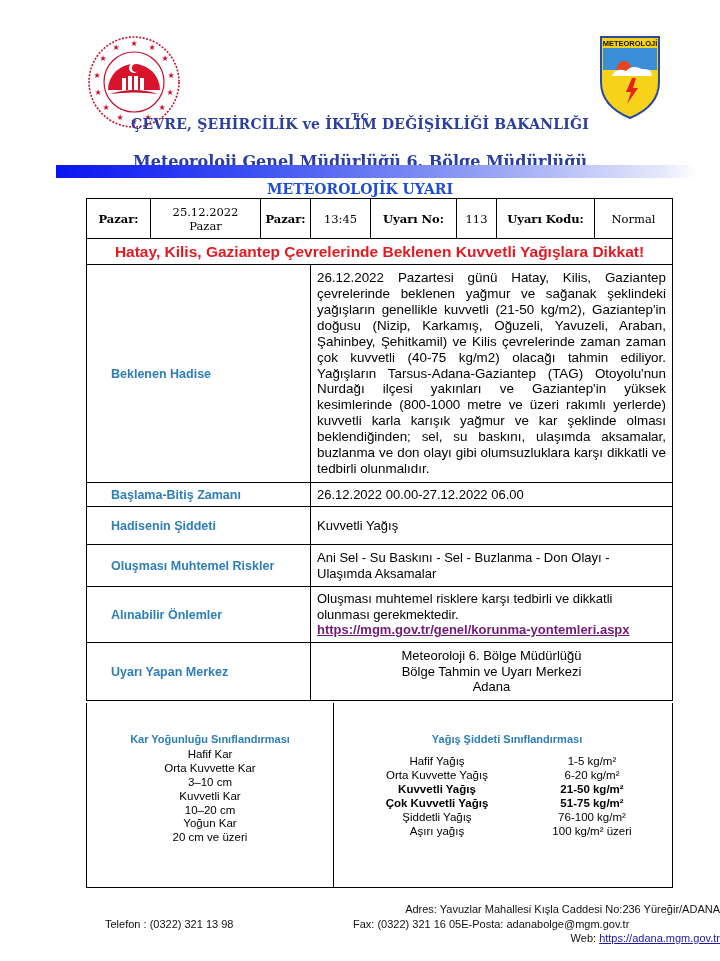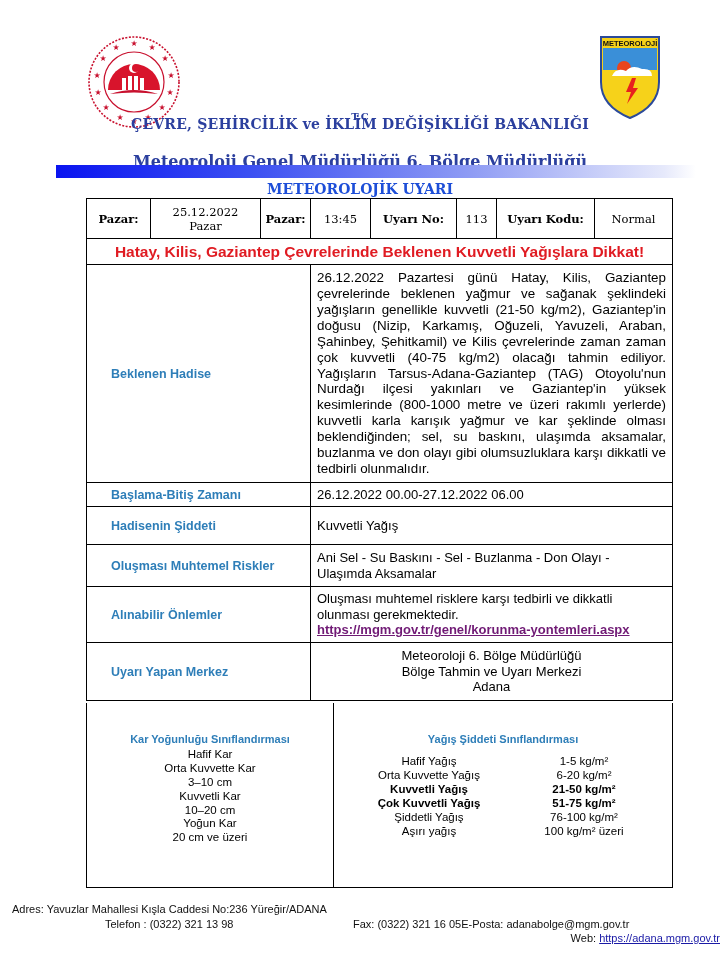--- a/index.html
+++ b/index.html
@@ -23,32 +23,32 @@
   table.main td { border: 1.5px solid #000; vertical-align: middle; }
   .info td { height: 40px; font-family: "DejaVu Serif", serif; font-size: 11.5px; text-align: center; }
   .info td.lbl { font-weight: bold; }
   .alert-row td { height: 26px; text-align: center; color: #e01b22; font-weight: bold; font-size: 15.5px; }
   .lbl-blue { color: #2e7eb8; font-weight: bold; font-size: 12.5px; padding-left: 24px; text-align: left; }
   .val { font-size: 13px; padding: 2px 6px 2px 6px; line-height: 15.5px; }
   .justify { text-align: justify; text-align-last: left; font-size: 13.4px; line-height: 15.9px; }
   .center { text-align: center; }
   a.link { color: #701a75; font-weight: bold; text-decoration: underline; }
 
-  .class-box { position: absolute; left: 86px; top: 703px; width: 587px; height: 185px; border: 1.5px solid #000; border-top: none; display: flex; }
+  .class-box { position: absolute; left: 86px; top: 703px; width: 587px; height: 185px; border: 1.5px solid #000; border-top: none; display: flex; gap: 8px; }
   .class-left { width: 247px; border-right: 1.5px solid #000; text-align: center; padding-top: 30px; font-size: 11.5px; line-height: 13.9px; }
   .class-right { flex: 1; padding-top: 30px; font-size: 11.5px; }
   .class-title { color: #2e7eb8; font-weight: bold; font-size: 11px; margin-bottom: 1px; }
   .rain-title { text-align: center; color: #2e7eb8; font-weight: bold; font-size: 11px; margin-bottom: 10px; }
   .rain-row { display: flex; line-height: 13.9px; }
   .rain-row .n { width: 190px; text-align: center; }
   .rain-row .v { width: 120px; text-align: center; }
   .rain-row.b { font-weight: bold; }
 
   .footer { position: absolute; left: 0; width: 720px; font-size: 11px; color: #111; }
-  .f1 { top: 903px; text-align: left; padding-left: 12px; }
+  .f1 { top: 903px; text-align: right; padding-left: 12px; }
   .f2 { top: 918px; }
   .f2 .tel { position: absolute; left: 105px; }
   .f2 .fax { position: absolute; left: 353px; }
   .f3 { top: 932px; text-align: right; padding-left: 10px; }
   .f3 a { color: #1a1aa6; text-decoration: underline; }
 </style>
 </head>
 <body>
 
 <div class="logo-left">

